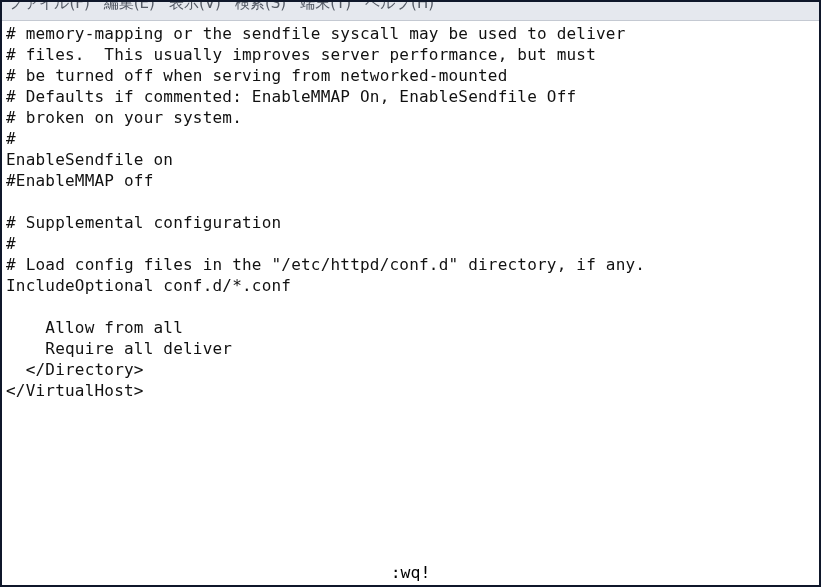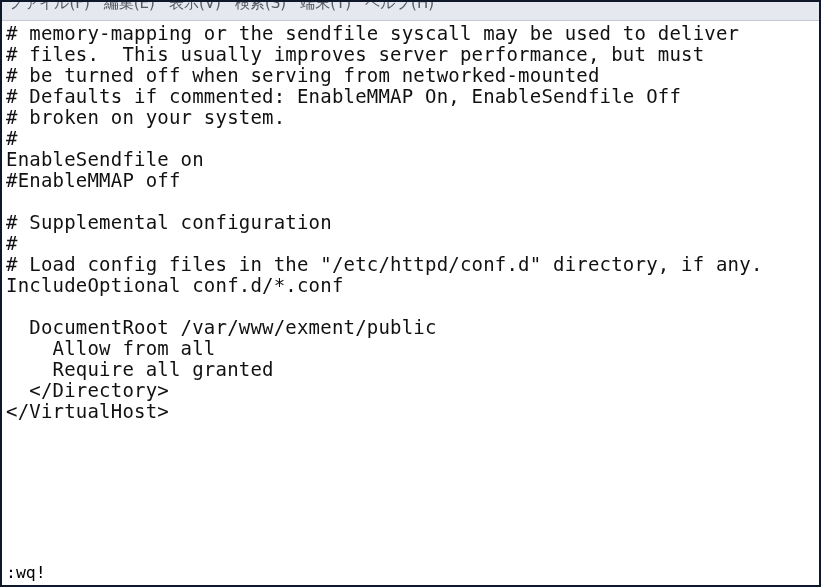--- a/index.html
+++ b/index.html
@@ -35,35 +35,36 @@
     align-items: flex-start;
   }
   .menubar span {
     
     position: relative;
     top: -6px;
   }
   .terminal {
     flex: 1;
     padding: 2px 4px 0 4px;
-    font-size: 19px;
+    font-size: 16px;
     line-height: 21px;
     color: #111;
     letter-spacing: 0.2px;
     background: #ffffff;
     overflow: hidden;
   }
   .terminal .line {
     white-space: pre;
   }
   .status {
     font-size: 16.5px;
     line-height: 21px;
     padding: 0 4px 2px 4px;
     background: #ffffff;
+    text-align: center;
   }
 </style>
 </head>
 <body>
 
 <div class="window">
   <div class="menubar">
     <span>ファイル(F)</span>
     <span>編集(E)</span>
     <span>表示(V)</span>
@@ -80,23 +81,22 @@
     <div class="line"># broken on your system.</div>
     <div class="line">#</div>
     <div class="line">EnableSendfile on</div>
     <div class="line">#EnableMMAP off</div>
     <div class="line">&nbsp;</div>
     <div class="line"># Supplemental configuration</div>
     <div class="line">#</div>
     <div class="line"># Load config files in the "/etc/httpd/conf.d" directory, if any.</div>
     <div class="line">IncludeOptional conf.d/*.conf</div>
     <div class="line">&nbsp;</div>
-    <div class="line">  DocumentRoot /var/www/exment/public</div>
     <div class="line">    Allow from all</div>
-    <div class="line">    Require all granted</div>
+    <div class="line">    Require all deliver</div>
     <div class="line">  &lt;/Directory&gt;</div>
     <div class="line">&lt;/VirtualHost&gt;</div>
     <div class="line">&nbsp;</div>
     <div class="line">&nbsp;</div>
   </div>
 
   <div class="status">:wq!</div>
 </div>
 
 </body></html>

